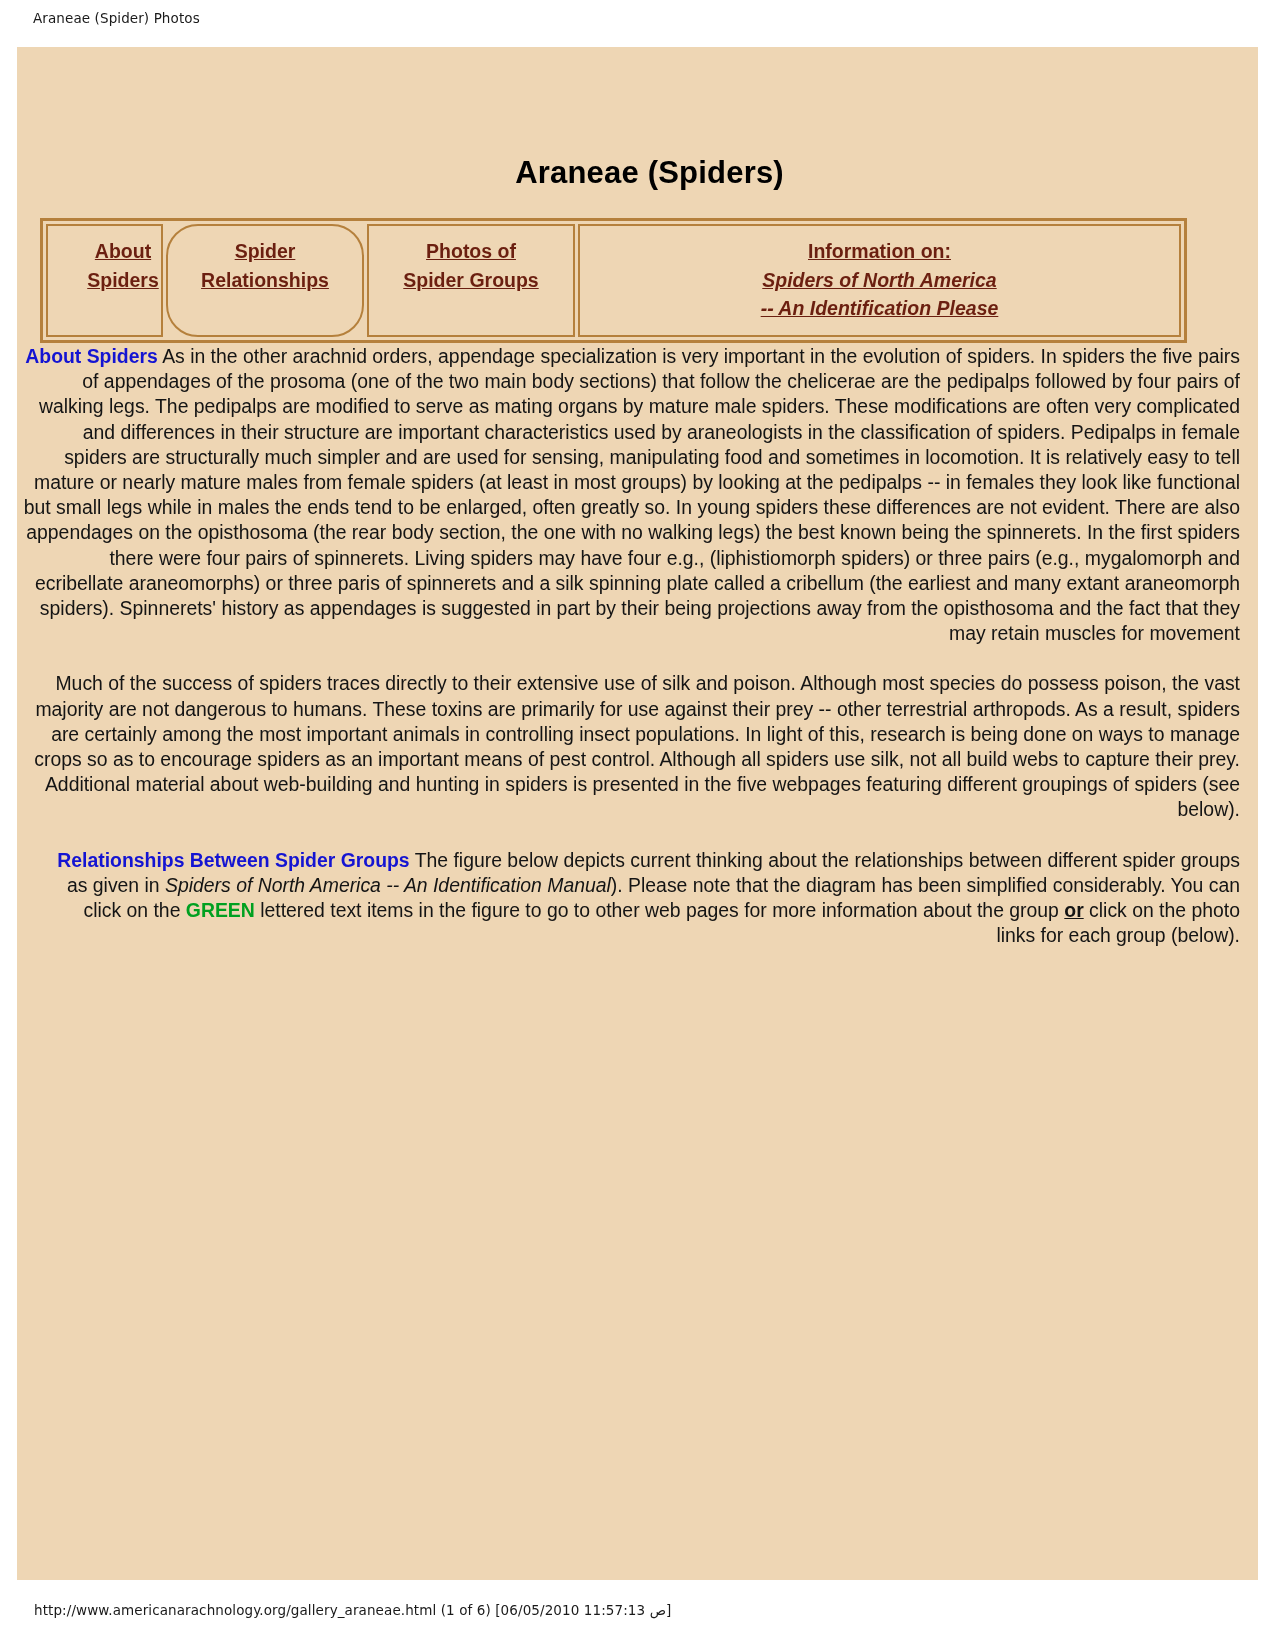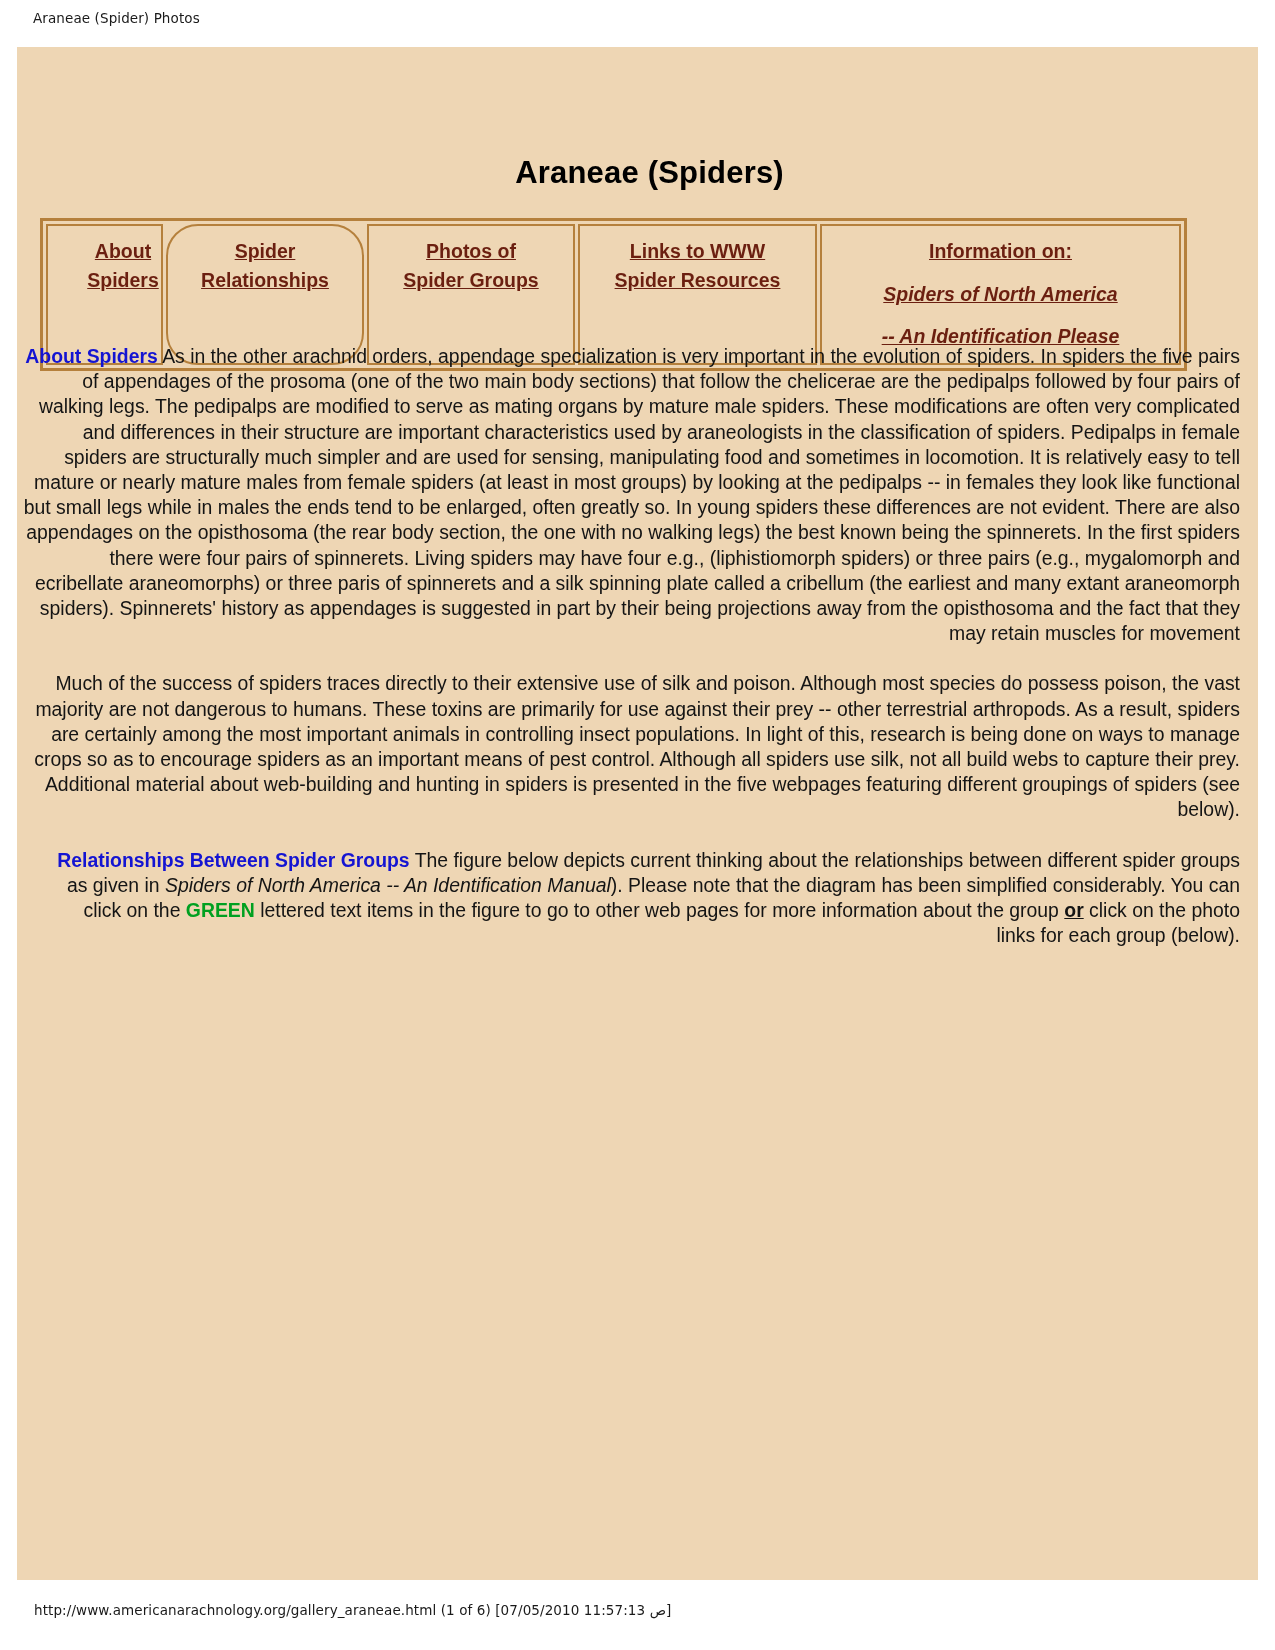--- a/index.html
+++ b/index.html
@@ -97,21 +97,21 @@
 
   .nav-line {
     display: block;
     font-size: 19.5px;
     font-weight: bold;
     color: #6b1f10;
     text-decoration: underline;
     line-height: 1.47;
     white-space: nowrap;
   }
-  .nav-line.italic { font-style: italic; margin-top: 14px; }
+  .nav-line.italic { font-style: italic; }
 
   
   .content {
     position: absolute;
     top: 297px;
     left: 0px;
     width: 1241px;
     padding: 0 18px 0 2px;
     box-sizing: border-box;
   }
@@ -178,24 +178,20 @@
     <div class="nav-cell c2">
       <span class="nav-line">Spider </span>
       <span class="nav-line">Relationships </span>
     </div>
 
     <div class="nav-cell c3">
       <span class="nav-line">Photos of </span>
       <span class="nav-line">Spider Groups </span>
     </div>
 
-    <div class="nav-cell c4">
-      <span class="nav-line">Links to WWW </span>
-      <span class="nav-line">Spider Resources</span>
-    </div>
 
     <div class="nav-cell c5">
       <span class="nav-line">Information on: </span>
       <span class="nav-line italic">Spiders of North America </span>
       <span class="nav-line italic">-- An Identification Please</span>
     </div>
 
   </div>
 
   <div class="content">
@@ -204,14 +200,14 @@
 
     <p class="para"><span>Much of the success of spiders traces directly to their extensive use of silk and poison. Although most species do possess poison, the vast majority are not dangerous to humans. These toxins are primarily for use against their prey -- other terrestrial arthropods. As a result, spiders are certainly among the most important animals in controlling insect populations. In light of this, research is being done on ways to manage crops so as to encourage spiders as an important means of pest control. Although all spiders use silk, not all build webs to capture their prey. Additional material about web-building and hunting in spiders is presented in the five webpages featuring different groupings of spiders (see below).</span></p>
 
     <p class="para"><span class="lead">Relationships Between Spider Groups</span><span> The figure below depicts current thinking about the relationships between different spider groups as given in </span><span class="ital">Spiders of North America -- An Identification Manual</span><span>). Please note that the diagram has been simplified considerably. You can click on the </span><span class="green">GREEN</span><span> lettered text items in the figure to go to other web pages for more information about the group </span><span class="uline">or</span><span> click on the photo links for each group (below).</span></p>
 
   </div>
 
 </div>
 
 <div class="doc-footer">
-  <div class="doc-footer-text">http://www.americanarachnology.org/gallery_araneae.html (1 of 6) [07/05/2010 11:57:13 ص]</div>
+  <div class="doc-footer-text">http://www.americanarachnology.org/gallery_araneae.html (1 of 6) [06/05/2010 11:57:13 ص]</div>
 </div>
 
 </body></html>

